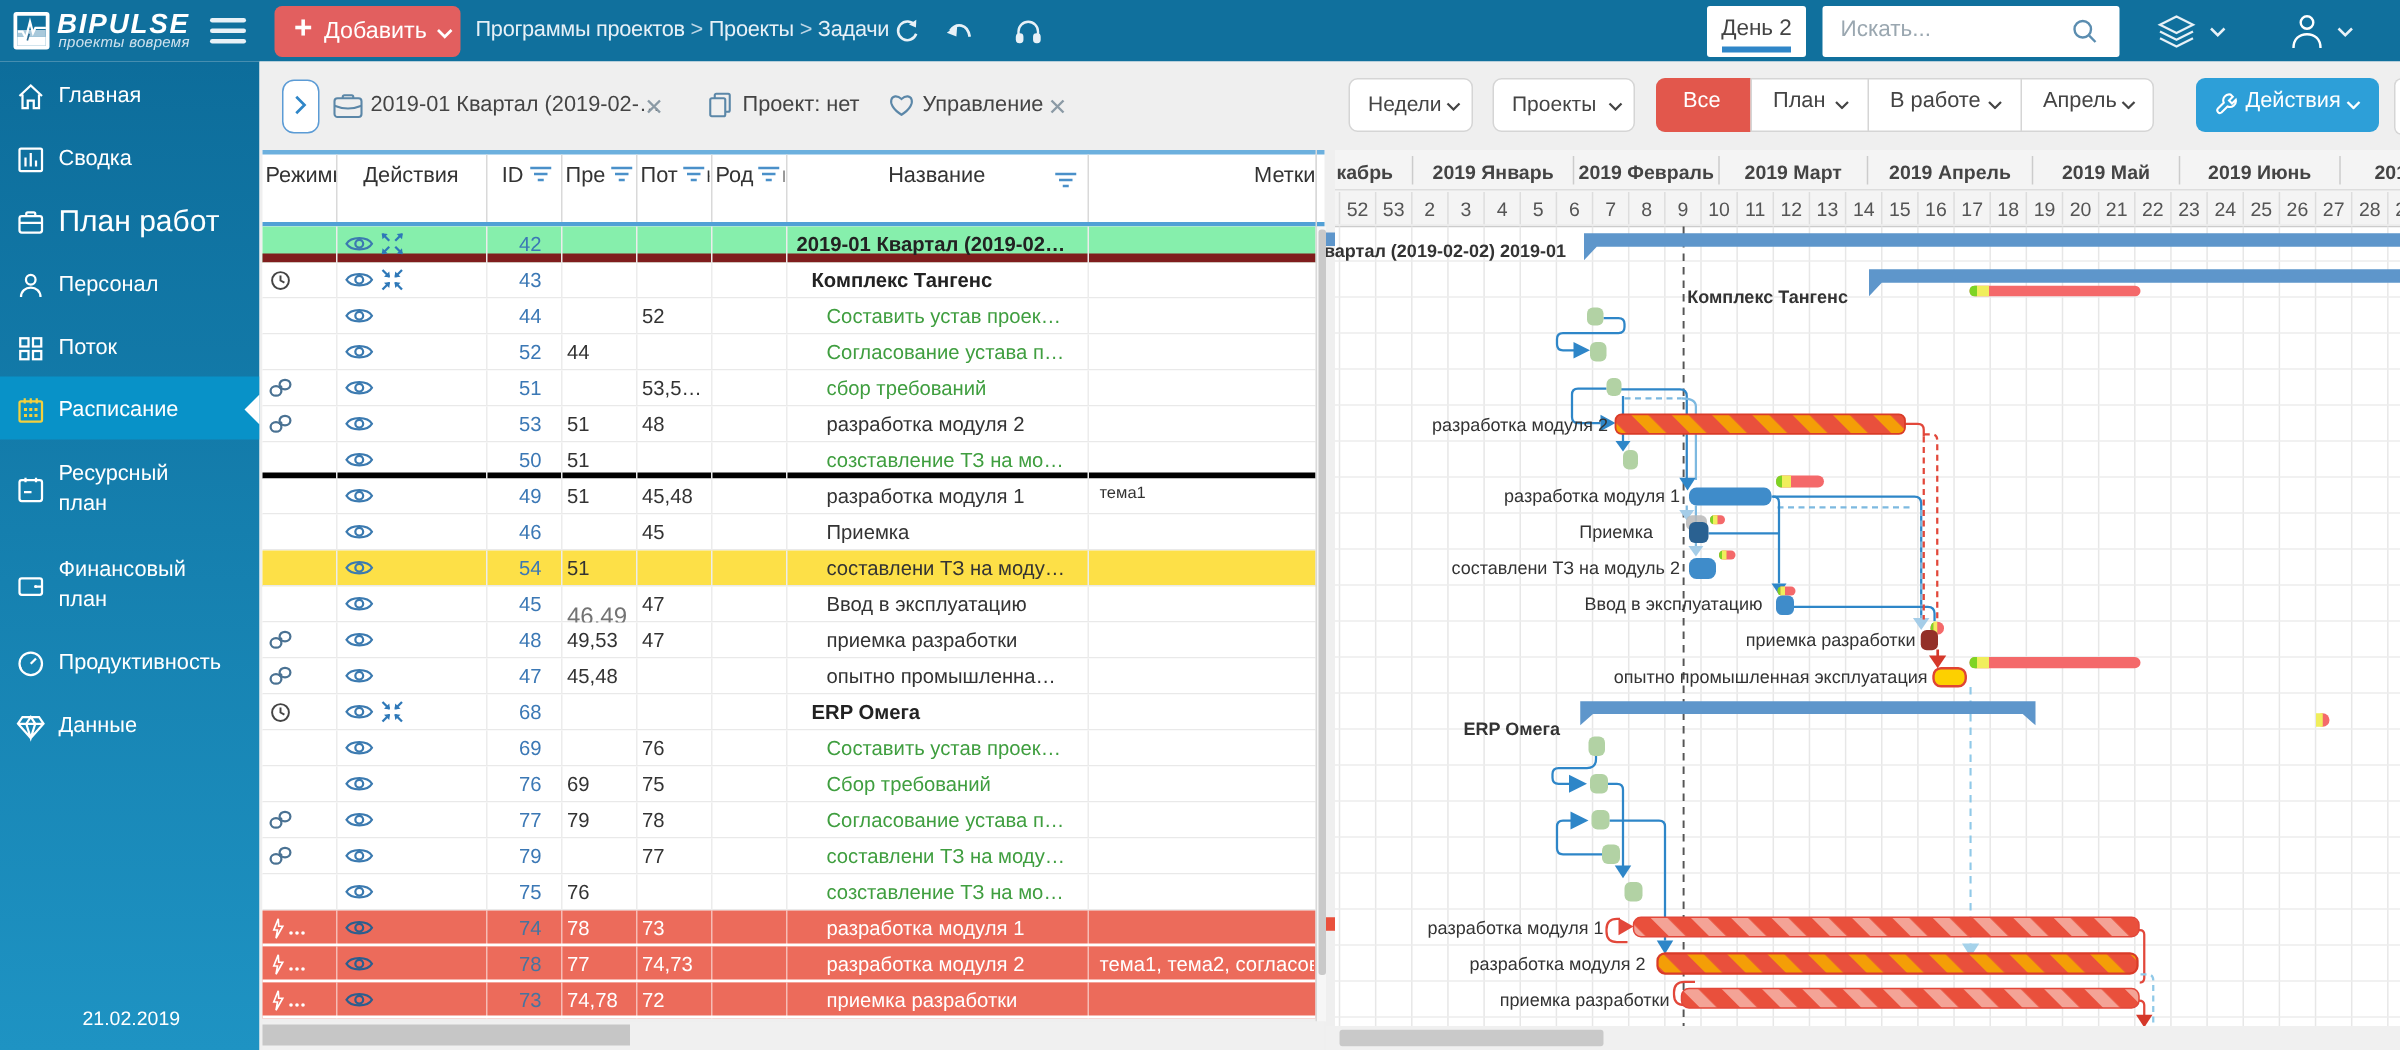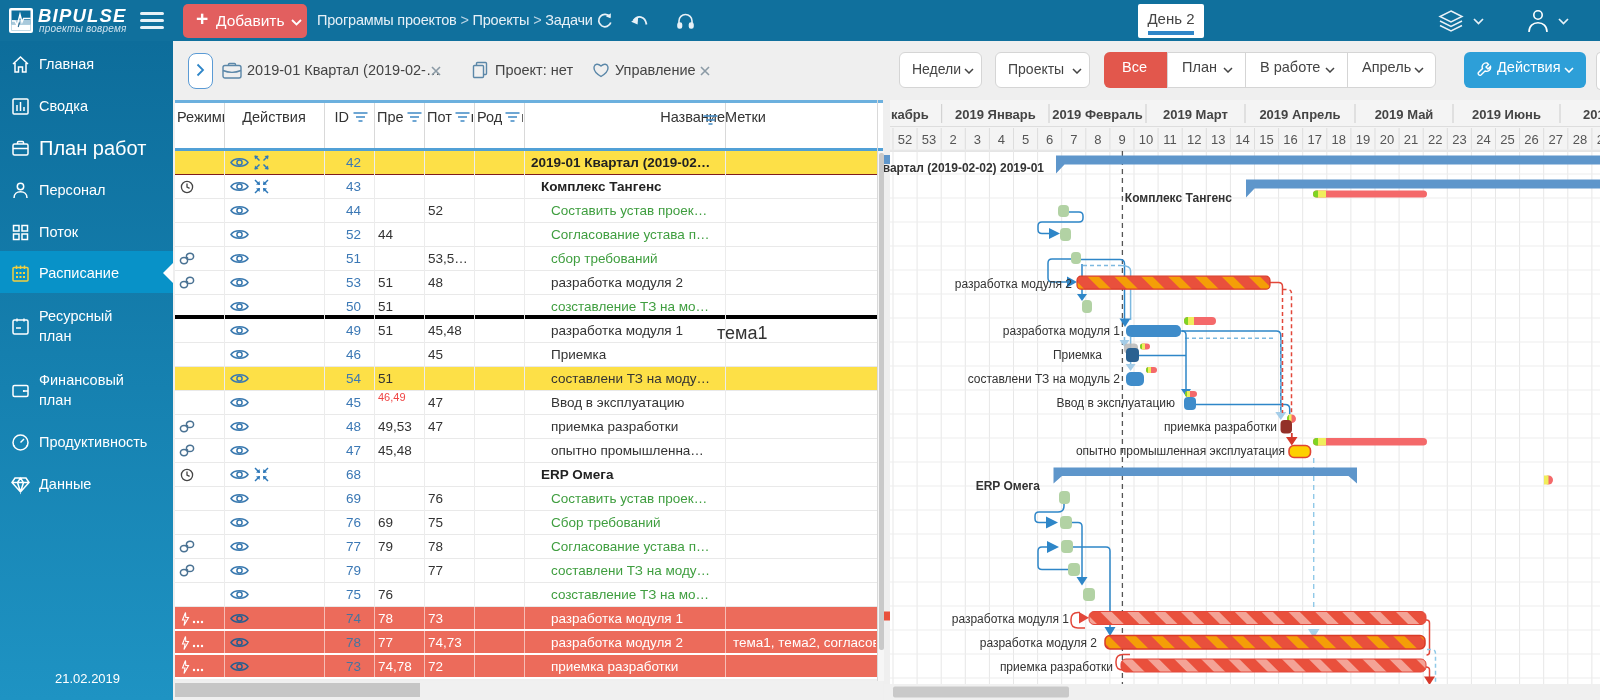--- a/index.html
+++ b/index.html
@@ -39,20 +39,27 @@
     <svg width="19" height="18" viewBox="0 0 19 18" style="position:absolute;left:676px;top:12px">
       <g stroke="#e8f1f7" stroke-width="1.6" fill="none">
         <path d="M3 12 V9 a6.5 6.5 0 0 1 13 0 v3"></path>
         <rect x="2" y="11" width="3.5" height="5" rx="1.5" fill="#e8f1f7"></rect>
         <rect x="13.5" y="11" width="3.5" height="5" rx="1.5" fill="#e8f1f7"></rect>
       </g>
     </svg>
     <div style="position:absolute;left:1138px;top:4px;width:66px;height:34px;background:#fff;border-radius:2px">
       <div style="position:absolute;left:0;right:0;top:6px;text-align:center;color:#444;font-size:15px">День 2</div>
       <div style="position:absolute;left:10px;top:27px;width:46px;height:4px;background:#2f86c8"></div>
+    </div>
+    <div style="position:absolute;left:1215px;top:4px;width:198px;height:34px;background:#fff;border-radius:2px">
+      <span style="position:absolute;left:12px;top:7px;color:#9aa7b0;font-size:15px">Искать...</span>
+      <svg width="18" height="18" viewBox="0 0 18 18" style="position:absolute;right:14px;top:8px">
+        <circle cx="7.5" cy="7.5" r="5.5" stroke="#5b8db0" stroke-width="1.6" fill="none"></circle>
+        <line x1="11.8" y1="11.8" x2="16" y2="16" stroke="#5b8db0" stroke-width="1.6"></line>
+      </svg>
     </div>
     <svg width="26" height="24" viewBox="0 0 26 24" style="position:absolute;left:1438px;top:9px">
       <g stroke="#e8f1f7" stroke-width="1.5" fill="none">
         <path d="M13 2 L24 7.5 13 13 2 7.5 Z"></path>
         <path d="M2 12 L13 17.5 24 12"></path>
         <path d="M2 16.5 L13 22 24 16.5"></path>
       </g>
     </svg>
     <svg width="11" height="7" viewBox="0 0 11 7" style="position:absolute;left:1473px;top:18px">
       <path d="M1 1 L5.5 5.5 L10 1" stroke="#e8f1f7" stroke-width="1.7" fill="none"></path>
@@ -262,34 +269,34 @@
             <line x1="5.5" y1="10" x2="9.5" y2="10"></line>
           </g>
         </svg></span>к</div>
     <div style="position:absolute;left:302px;top:6px;width:46px;overflow:hidden;white-space:nowrap;color:#333;font-size:14.5px">Род<span style="display:inline-block;vertical-align:-1px;margin-left:3px;margin-right:1px"><svg width="15" height="12" viewBox="0 0 15 12" style="display:block">
           <g stroke="#4a90c9" stroke-width="1.6">
             <line x1="0.5" y1="2" x2="14.5" y2="2"></line>
             <line x1="3" y1="6" x2="12" y2="6"></line>
             <line x1="5.5" y1="10" x2="9.5" y2="10"></line>
           </g>
         </svg></span>и</div>
-    <div style="position:absolute;left:349px;top:6px;width:201px;overflow:hidden;white-space:nowrap;text-align:right;color:#333;font-size:14.5px">Название</div>
+    <div style="position:absolute;left:349px;top:6px;width:201px;overflow:hidden;white-space:nowrap;text-align:center;color:#333;font-size:14.5px">Название</div>
     <div style="position:absolute;left:528px;top:11px">
       <svg width="15" height="12" viewBox="0 0 15 12" style="display:block">
         <g stroke="#4a90c9" stroke-width="1.6">
           <line x1="0.5" y1="2" x2="14.5" y2="2"></line>
           <line x1="3" y1="6" x2="12" y2="6"></line>
           <line x1="5.5" y1="10" x2="9.5" y2="10"></line>
         </g>
       </svg>
     </div>
-    <div style="position:absolute;left:550px;top:6px;width:152px;overflow:hidden;white-space:nowrap;text-align:left;color:#333;font-size:14.5px">Метки</div>
+    <div style="position:absolute;left:550px;top:6px;width:152px;overflow:hidden;white-space:nowrap;text-align:right;color:#333;font-size:14.5px">Метки</div>
   </div>
 <div style="position:absolute;left:175px;top:151px;width:702px;height:527px;background:#fff"></div>
-<div style="position:absolute;left:175px;top:151px;width:702px;height:24px;background:#fde047;border-bottom:1px solid #7f1d1d;box-sizing:border-box">
+<div style="position:absolute;left:175px;top:151px;width:702px;height:24px;background:#86efac;border-bottom:6px solid #7f1d1d;box-sizing:border-box">
     <div style="position:absolute;left:49px;top:0;width:1px;height:24px;background:#ececec"></div>
     <div style="position:absolute;left:149px;top:0;width:1px;height:24px;background:#ececec"></div>
     <div style="position:absolute;left:199px;top:0;width:1px;height:24px;background:#ececec"></div>
     <div style="position:absolute;left:249px;top:0;width:1px;height:24px;background:#ececec"></div>
     <div style="position:absolute;left:299px;top:0;width:1px;height:24px;background:#ececec"></div>
     <div style="position:absolute;left:349px;top:0;width:1px;height:24px;background:#ececec"></div>
     <div style="position:absolute;left:550px;top:0;width:1px;height:24px;background:#ececec"></div>
     <div style="position:absolute;left:55px;top:5px">
       <svg width="19" height="13" viewBox="0 0 19 13" style="display:block">
         <path d="M1 6.5 C4 1.5 15 1.5 18 6.5 C15 11.5 4 11.5 1 6.5 Z" fill="none" stroke="#3b7ab0" stroke-width="1.5"></path>
@@ -478,21 +485,21 @@
     <div style="position:absolute;left:55px;top:5px">
       <svg width="19" height="13" viewBox="0 0 19 13" style="display:block">
         <path d="M1 6.5 C4 1.5 15 1.5 18 6.5 C15 11.5 4 11.5 1 6.5 Z" fill="none" stroke="#3b7ab0" stroke-width="1.5"></path>
         <circle cx="9.5" cy="6.5" r="2.6" fill="none" stroke="#3b7ab0" stroke-width="1.5"></circle>
       </svg>
     </div>
     <div style="position:absolute;left:149px;top:4px;width:37px;text-align:right;color:#3b78b5;font-size:13.5px">49</div>
     <div style="position:absolute;left:203px;top:4px;color:#333;font-size:13.5px">51</div>
     <div style="position:absolute;left:253px;top:4px;color:#333;font-size:13.5px">45,48</div>
     <div style="position:absolute;left:376px;top:4px;width:172px;overflow:hidden;white-space:nowrap;color:#333;font-weight:400;font-size:13.5px">разработка модуля 1</div>
-    <div style="position:absolute;left:542px;top:4px;width:143px;overflow:hidden;white-space:nowrap;color:#333;font-size:18px">тема1</div>
+    <div style="position:absolute;left:558px;top:4px;width:143px;overflow:hidden;white-space:nowrap;color:#333;font-size:11px">тема1</div>
   </div>
 <div style="position:absolute;left:175px;top:343px;width:702px;height:24px;background:#fff;border-bottom:1px solid #e9e9e9;box-sizing:border-box">
     <div style="position:absolute;left:49px;top:0;width:1px;height:24px;background:#ececec"></div>
     <div style="position:absolute;left:149px;top:0;width:1px;height:24px;background:#ececec"></div>
     <div style="position:absolute;left:199px;top:0;width:1px;height:24px;background:#ececec"></div>
     <div style="position:absolute;left:249px;top:0;width:1px;height:24px;background:#ececec"></div>
     <div style="position:absolute;left:299px;top:0;width:1px;height:24px;background:#ececec"></div>
     <div style="position:absolute;left:349px;top:0;width:1px;height:24px;background:#ececec"></div>
     <div style="position:absolute;left:550px;top:0;width:1px;height:24px;background:#ececec"></div>
     <div style="position:absolute;left:55px;top:5px">
@@ -533,21 +540,21 @@
     <div style="position:absolute;left:299px;top:0;width:1px;height:24px;background:#ececec"></div>
     <div style="position:absolute;left:349px;top:0;width:1px;height:24px;background:#ececec"></div>
     <div style="position:absolute;left:550px;top:0;width:1px;height:24px;background:#ececec"></div>
     <div style="position:absolute;left:55px;top:5px">
       <svg width="19" height="13" viewBox="0 0 19 13" style="display:block">
         <path d="M1 6.5 C4 1.5 15 1.5 18 6.5 C15 11.5 4 11.5 1 6.5 Z" fill="none" stroke="#3b7ab0" stroke-width="1.5"></path>
         <circle cx="9.5" cy="6.5" r="2.6" fill="none" stroke="#3b7ab0" stroke-width="1.5"></circle>
       </svg>
     </div>
     <div style="position:absolute;left:149px;top:4px;width:37px;text-align:right;color:#3b78b5;font-size:13.5px">45</div>
-    <div style="position:absolute;left:203px;top:0;color:#ef4444;font-size:11px">46,49</div>
+    <div style="position:absolute;left:203px;top:12px;color:#737373;font-size:16px">46,49</div>
     <div style="position:absolute;left:253px;top:4px;color:#333;font-size:13.5px">47</div>
     <div style="position:absolute;left:376px;top:4px;width:172px;overflow:hidden;white-space:nowrap;color:#333;font-weight:400;font-size:13.5px">Ввод в эксплуатацию</div>
   </div>
 <div style="position:absolute;left:175px;top:415px;width:702px;height:24px;background:#fff;border-bottom:1px solid #e9e9e9;box-sizing:border-box">
     <div style="position:absolute;left:49px;top:0;width:1px;height:24px;background:#ececec"></div>
     <div style="position:absolute;left:149px;top:0;width:1px;height:24px;background:#ececec"></div>
     <div style="position:absolute;left:199px;top:0;width:1px;height:24px;background:#ececec"></div>
     <div style="position:absolute;left:249px;top:0;width:1px;height:24px;background:#ececec"></div>
     <div style="position:absolute;left:299px;top:0;width:1px;height:24px;background:#ececec"></div>
     <div style="position:absolute;left:349px;top:0;width:1px;height:24px;background:#ececec"></div>

